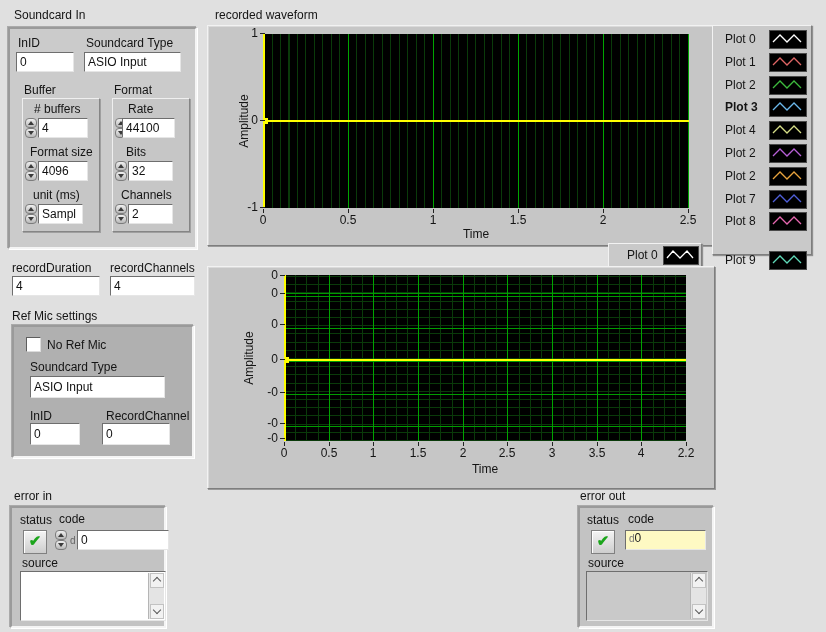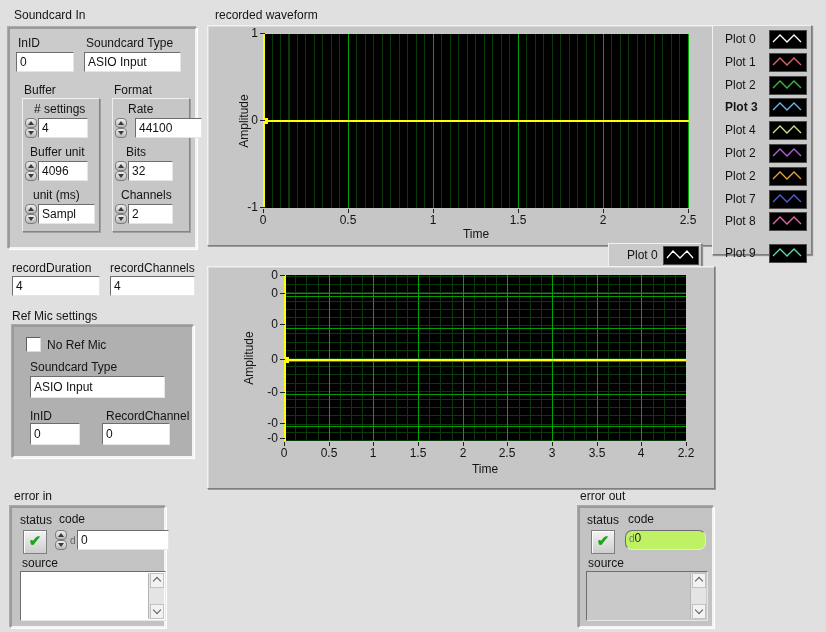--- a/index.html
+++ b/index.html
@@ -10,21 +10,21 @@
            box-shadow:1px 1px 0 #ffffff, -1px -1px 0 #aaaaaa;}
   .c-light{background:#cbcbcb;}
   .c-mid{background:#c3c3c3;}
   .c-dark{background:#b0b0b0;}
   .sub{position:absolute;background:#c6c6c6;border:1px solid;border-color:#efefef #858585 #858585 #efefef;
        box-shadow:1px 1px 0 #9f9f9f;}
   .raised{position:absolute;background:#c9c9c9;border:1px solid;border-color:#f2f2f2 #7e7e7e #7e7e7e #f2f2f2;
           box-shadow:1px 1px 1px #909090;}
   .fld{position:absolute;background:#ffffff;border:1px solid;border-color:#6e6e6e #e6e6e6 #e6e6e6 #6e6e6e;
        font-family:"Liberation Sans",sans-serif;font-size:12px;color:#111;padding:0 0 0 3px;height:20px;box-sizing:border-box;}
-  .fld-ind{background:#bef264;color:#222;border-radius:7px;}
+  .fld-ind{background:#fef9c3;color:#222;}
   .spin{position:absolute;width:13px;height:21px;}
   .spin .sbtn{position:relative;display:block;width:12px;height:10px;margin:0;background:linear-gradient(#f0f0f0,#b8b8b8);
         border:1px solid #7c7c7c;border-radius:4px;box-sizing:border-box;}
   .spin .up::after{content:"";position:absolute;left:2px;top:2px;border-left:3px solid transparent;border-right:3px solid transparent;border-bottom:4px solid #3a3a3a;}
   .spin .dn::after{content:"";position:absolute;left:2px;top:2px;border-left:3px solid transparent;border-right:3px solid transparent;border-top:4px solid #3a3a3a;}
   .chk{position:absolute;width:15px;height:15px;background:#fff;border:1px solid;border-color:#5e5e5e #dcdcdc #dcdcdc #5e5e5e;box-sizing:border-box;}
   .okbtn{position:absolute;width:22px;height:22px;background:linear-gradient(#f4f4f4,#cdcdcd);
          border:1px solid #808080;box-shadow:inset 1px 1px 0 #fff;text-align:center;line-height:20px;
          font-size:15px;color:#1ca51c;font-weight:bold;}
   .ta{position:absolute;border:1px solid;border-color:#6e6e6e #e6e6e6 #e6e6e6 #6e6e6e;background:#fff;box-sizing:border-box;}
@@ -66,48 +66,48 @@
 
   <div class="lbl" style="left:14px;top:8px;">Soundcard In</div>
   <div class="cluster c-light" style="left:8px;top:27px;width:185px;height:218px;">
     <div class="lbl" style="left:8px;top:7px;">InID</div>
     <input class="fld" style="left: 6px; top: 23px; width: 58px;" value="0">
     <div class="lbl" style="left:76px;top:7px;">Soundcard Type</div>
     <input class="fld" style="left: 74px; top: 23px; width: 97px;" value="ASIO Input">
 
     <div class="lbl" style="left:14px;top:54px;">Buffer</div>
     <div class="sub" style="left:12px;top:69px;width:76px;height:132px;">
-      <div class="lbl" style="left:11px;top:3px;"># settings</div>
+      <div class="lbl" style="left:11px;top:3px;"># buffers</div>
       <div class="spin" style="left:2px;top:19px;">
         <span class="sbtn up"></span>
         <span class="sbtn dn"></span>
       </div>
       <input class="fld" style="left: 15px; top: 19px; width: 50px;" value="4">
-      <div class="lbl" style="left:7px;top:46px;">Buffer unit</div>
+      <div class="lbl" style="left:7px;top:46px;">Format size</div>
       <div class="spin" style="left:2px;top:62px;">
         <span class="sbtn up"></span>
         <span class="sbtn dn"></span>
       </div>
       <input class="fld" style="left: 15px; top: 62px; width: 50px;" value="4096">
       <div class="lbl" style="left:10px;top:89px;">unit (ms)</div>
       <div class="spin" style="left:2px;top:105px;">
         <span class="sbtn up"></span>
         <span class="sbtn dn"></span>
       </div>
-      <input class="fld" style="left: 15px; top: 105px; width: 57px;" value="Sampl">
+      <input class="fld" style="left: 15px; top: 105px; width: 45px;" value="Sampl">
     </div>
 
     <div class="lbl" style="left:104px;top:54px;">Format</div>
     <div class="sub" style="left:102px;top:69px;width:76px;height:132px;">
       <div class="lbl" style="left:15px;top:3px;">Rate</div>
       <div class="spin" style="left:2px;top:19px;">
         <span class="sbtn up"></span>
         <span class="sbtn dn"></span>
       </div>
-      <input class="fld" style="left: 22px; top: 19px; width: 67px;" value="44100">
+      <input class="fld" style="left: 9px; top: 19px; width: 53px;" value="44100">
       <div class="lbl" style="left:13px;top:46px;">Bits</div>
       <div class="spin" style="left:2px;top:62px;">
         <span class="sbtn up"></span>
         <span class="sbtn dn"></span>
       </div>
       <input class="fld" style="left: 15px; top: 62px; width: 45px;" value="32">
       <div class="lbl" style="left:8px;top:89px;">Channels</div>
       <div class="spin" style="left:2px;top:105px;">
         <span class="sbtn up"></span>
         <span class="sbtn dn"></span>
@@ -253,21 +253,21 @@
       <span class="legend-box"><svg width="34" height="15" viewBox="0 0 34 15">
             <polyline points="3,11 10,4 17,11 24,4 31,11" fill="none" stroke-width="1.3" stroke="#4f5fd9"></polyline>
           </svg></span>
     </div>
     <div class="legend-row" style="left:0;top:186px;width:98px;">
       <span class="legend-label">Plot 8</span>
       <span class="legend-box"><svg width="34" height="15" viewBox="0 0 34 15">
             <polyline points="3,11 10,4 17,11 24,4 31,11" fill="none" stroke-width="1.3" stroke="#e667b0"></polyline>
           </svg></span>
     </div>
-    <div class="legend-row" style="left:0;top:218px;width:98px;text-decoration:underline;">
+    <div class="legend-row" style="left:0;top:225px;width:98px;text-decoration:underline;">
       <span class="legend-label">Plot 9</span>
       <span class="legend-box"><svg width="34" height="15" viewBox="0 0 34 15">
             <polyline points="3,11 10,4 17,11 24,4 31,11" fill="none" stroke-width="1.3" stroke="#5fd9b8"></polyline>
           </svg></span>
     </div>
   </div>
 
   <div class="raised" style="left:608px;top:243px;width:92px;height:23px;">
     <span class="lbl" style="left:18px;top:4px;">Plot 0</span>
     <span class="legend-box" style="left:54px;top:2px;width:34px;"><svg width="32" height="15" viewBox="0 0 32 15">

